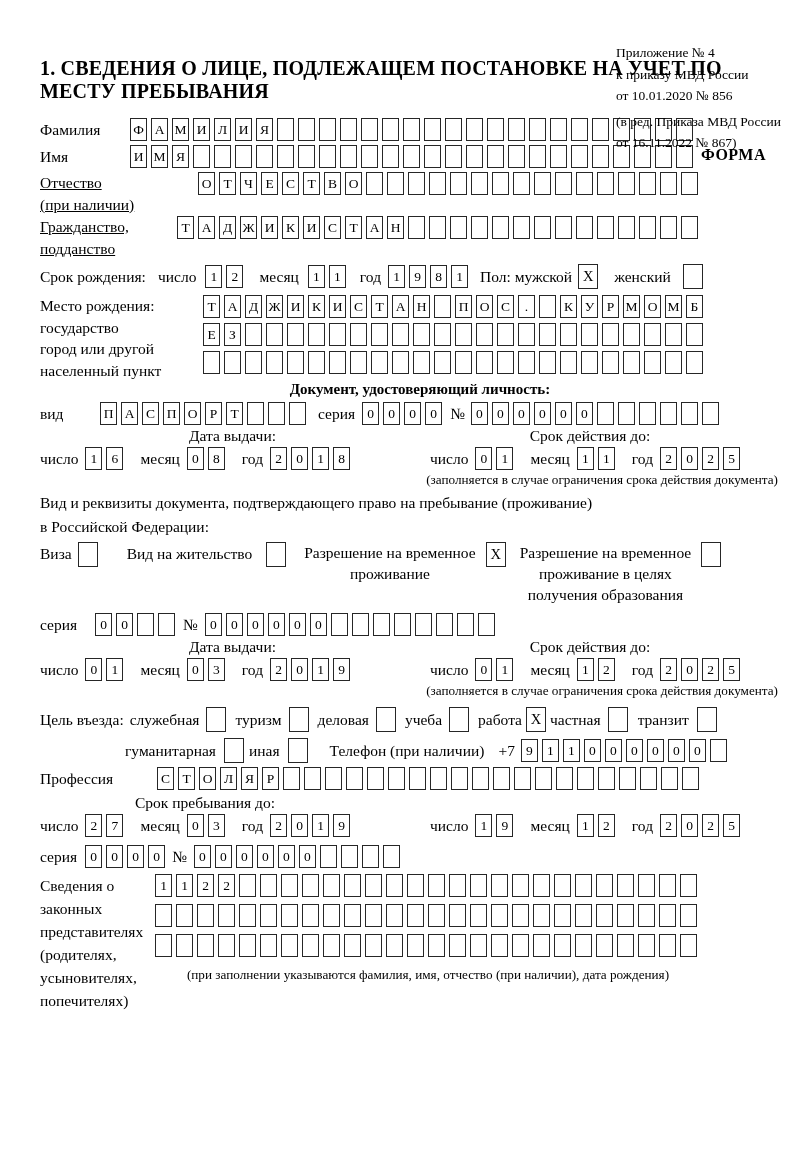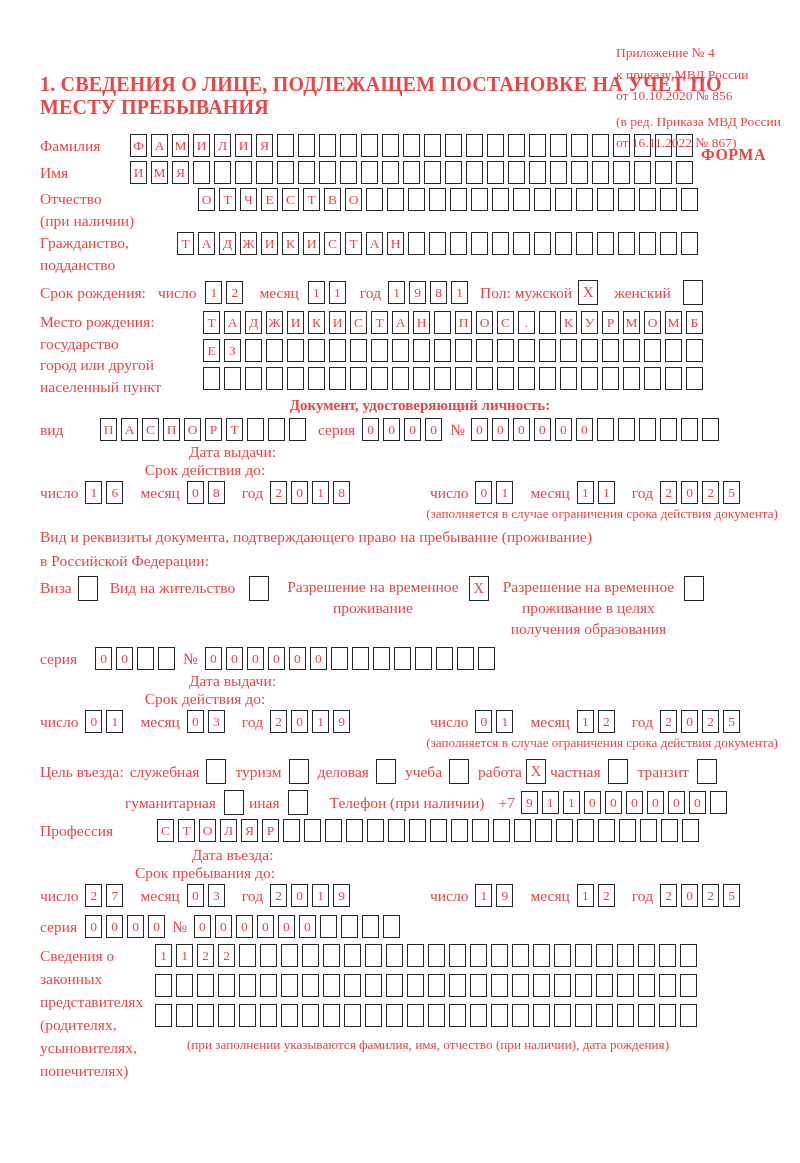--- a/index.html
+++ b/index.html
@@ -1,63 +1,63 @@
 <!DOCTYPE html>
 <html lang="ru"><head>
 <meta charset="utf-8">
 <style>
   * { box-sizing: border-box; }
   html,body { margin:0; padding:0; background:#fff; }
   .page {
     width:800px; height:1163px; position:relative; overflow:hidden;
-    background:#fff; color:#ef4444;
+    background:#fff; color:#000000;
     font-family:"Liberation Serif","DejaVu Serif",serif;
-    font-size:15.5px; padding:56px 0 0 40px;
+    font-size:15.5px; padding:40px 0 0 40px;
   }
   
   .appendix { position:absolute; top:42px; left:616px; font-size:13.5px; line-height:1.6; }
   .appendix .rev { margin-top:4px; }
   .forma { position:absolute; top:146px; right:34px; font-weight:bold; font-size:16px; letter-spacing:0.5px; }
   
   .title { margin-top:130px; text-align:center; font-weight:bold; font-size:17px; line-height:1.8; }
   .uline { display:inline-block; width:56px; height:15px; border-bottom:2.2px solid #333; margin-left:10px; }
   .sec-heading { margin-top:17px; font-weight:bold; font-size:20px; letter-spacing:0.2px; }
   
   .row { display:flex; align-items:flex-start; }
   .lbl { flex:none; line-height:23px; }
-  .lbl2 { line-height:22px; }
+  .lbl2 { line-height:22px;text-decoration:underline; }
   .cells { display:flex; flex:none; }
   .cell {
     flex:none; width:17px; height:23px; border:1.7px solid #262626; margin-right:4px;
     display:inline-flex; align-items:center; justify-content:center;
     font-size:13.5px; line-height:1;
   }
   .chk {
     flex:none; width:20px; height:25px; border:1.7px solid #262626;
     display:inline-flex; align-items:center; justify-content:center; font-size:14.5px;
   }
   .dg { display:flex; align-items:center; flex:none; }
   .dg .t { flex:none; margin-right:7px; }
   .dg .cells { margin-right:13px; }
   .dg .cells:last-child { margin-right:0; }
-  .dhead { display:flex; font-size:15.5px;flex-direction:column; }
+  .dhead { display:flex; font-size:15.5px; }
   .center-bold { text-align:center; font-weight:bold; font-size:15px; width:760px; }
   .footnote { font-size:13.2px; }
   .optlbl { text-align:center; line-height:21px; flex:none; }
   .mt2{margin-top:2px}.mt4{margin-top:4px}.mt6{margin-top:6px}.mt8{margin-top:8px}
 </style>
 </head>
 <body>
 
 <div class="page">
 
   <div class="appendix">
     <div>Приложение № 4</div>
     <div>к приказу МВД России</div>
-    <div>от 10.10.2020 № 856</div>
+    <div>от 10.01.2020 № 856</div>
     <div class="rev">(в ред. Приказа МВД России</div>
     <div>от 16.11.2022 № 867)</div>
   </div>
   <div class="forma">ФОРМА</div>
 
 
   <div class="sec-heading">1. СВЕДЕНИЯ О ЛИЦЕ, ПОДЛЕЖАЩЕМ ПОСТАНОВКЕ НА УЧЕТ ПО МЕСТУ ПРЕБЫВАНИЯ</div>
 
   <div class="row" style="margin-top:15px">
     <div class="lbl" style="width:90px">Фамилия</div>
@@ -388,21 +388,21 @@
         </span>
     </div>
   </div>
   <div class="footnote mt2" style="text-align:right; padding-right:22px">(заполняется в случае ограничения срока действия документа)</div>
 
   <div class="mt6">Вид и реквизиты документа, подтверждающего право на пребывание (проживание)</div>
   <div class="mt6">в Российской Федерации:</div>
   <div class="row mt6">
     <span class="lbl">Виза</span>
     <span class="chk" style="margin-left:6px"></span>
-    <span class="lbl" style="margin-left:12px">Вид на жительство</span>
+    <span class="lbl" style="margin-left:29px">Вид на жительство</span>
     <span class="chk" style="margin-left:14px"></span>
     <div class="optlbl" style="margin-left:18px">
       <div>Разрешение на временное</div>
       <div>проживание</div>
     </div>
     <span class="chk" style="margin-left:10px">X</span>
     <div class="optlbl" style="margin-left:14px">
       <div>Разрешение на временное</div>
       <div>проживание в целях</div>
       <div>получения образования</div>
@@ -545,21 +545,20 @@
         <span class="cell"></span>
         <span class="cell"></span>
         <span class="cell"></span>
         <span class="cell"></span>
         <span class="cell"></span>
         <span class="cell"></span>
       </div>
   </div>
 
   <div class="dhead mt4">
-    <div style="width:385px; text-align:center">Дата въезда:</div>
     <div style="width:330px; text-align:center">Срок пребывания до:</div>
   </div>
   <div class="row mt2">
     <div class="dg" style="width:390px">
       <span class="t">число</span>
       <span class="cells">
           <span class="cell">2</span>
           <span class="cell">7</span>
         </span>
       <span class="t">месяц</span>

